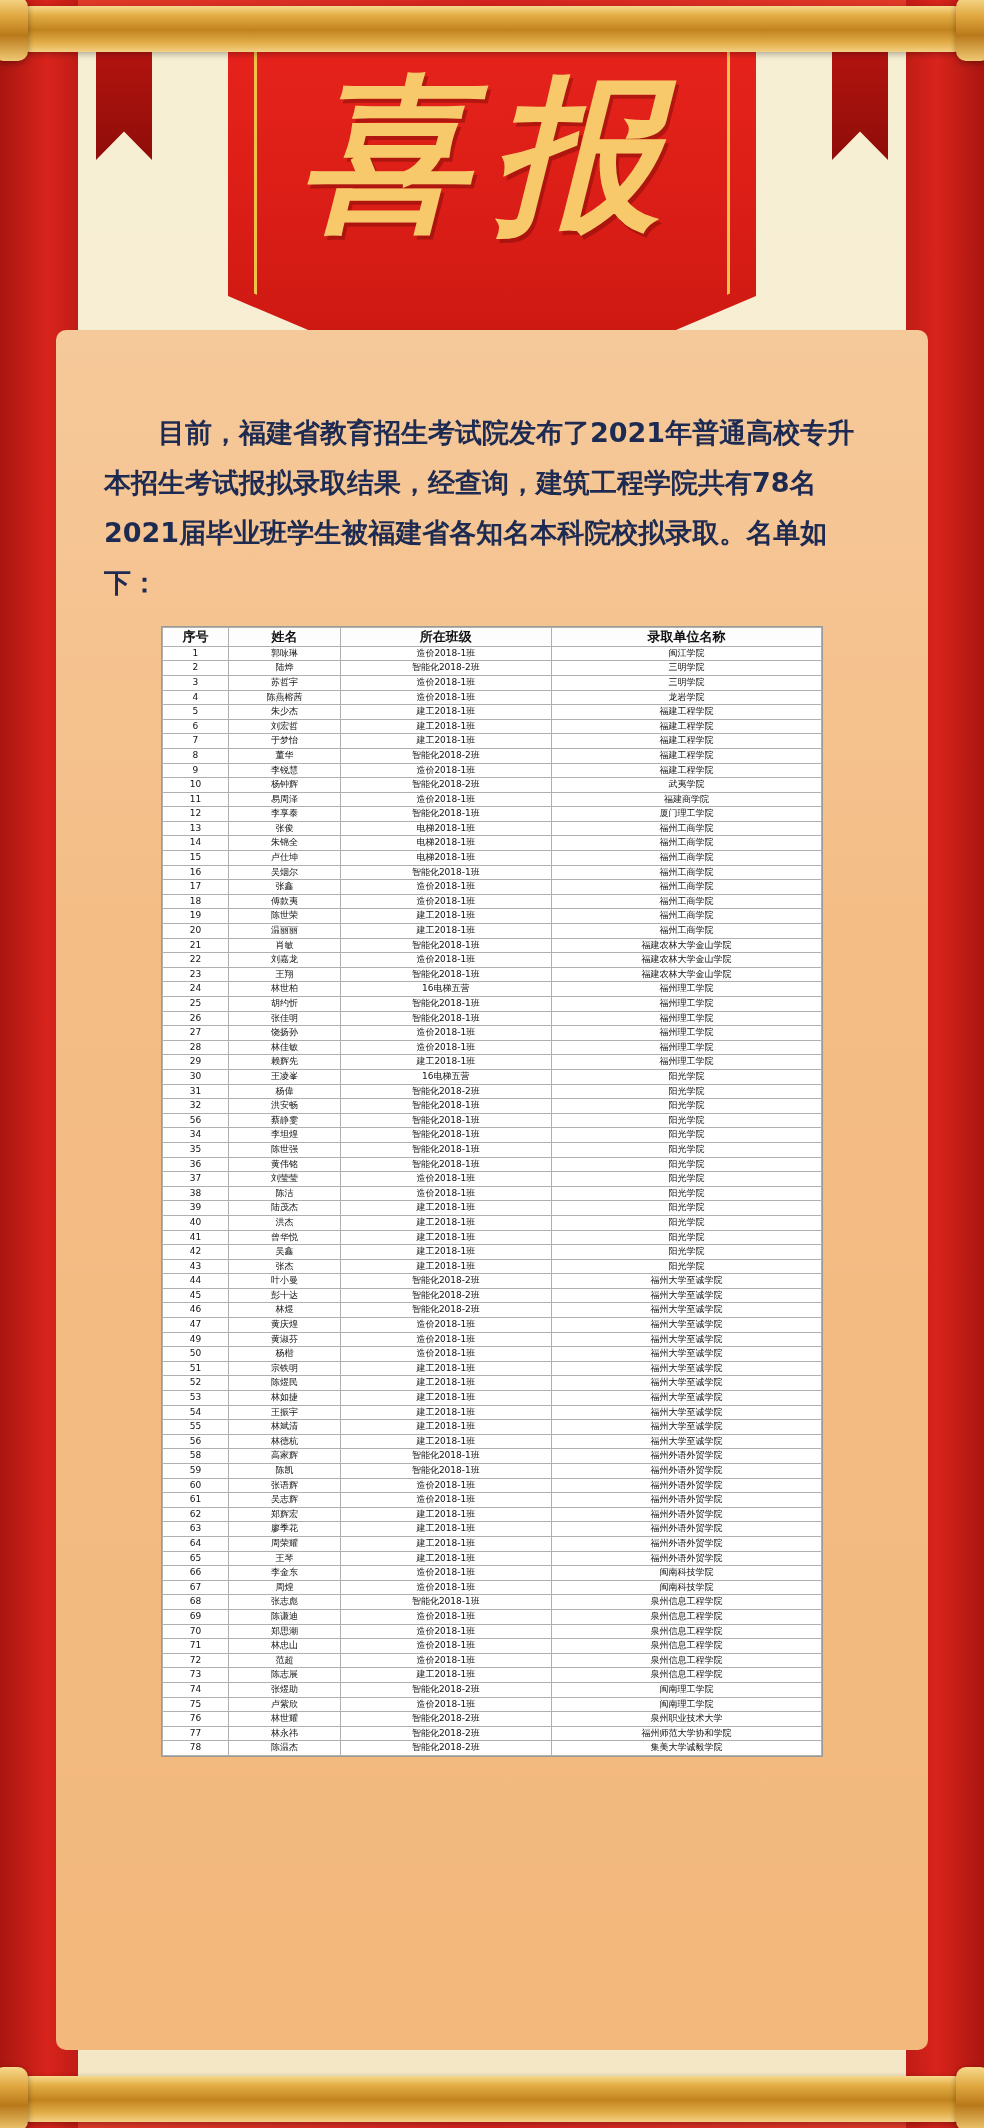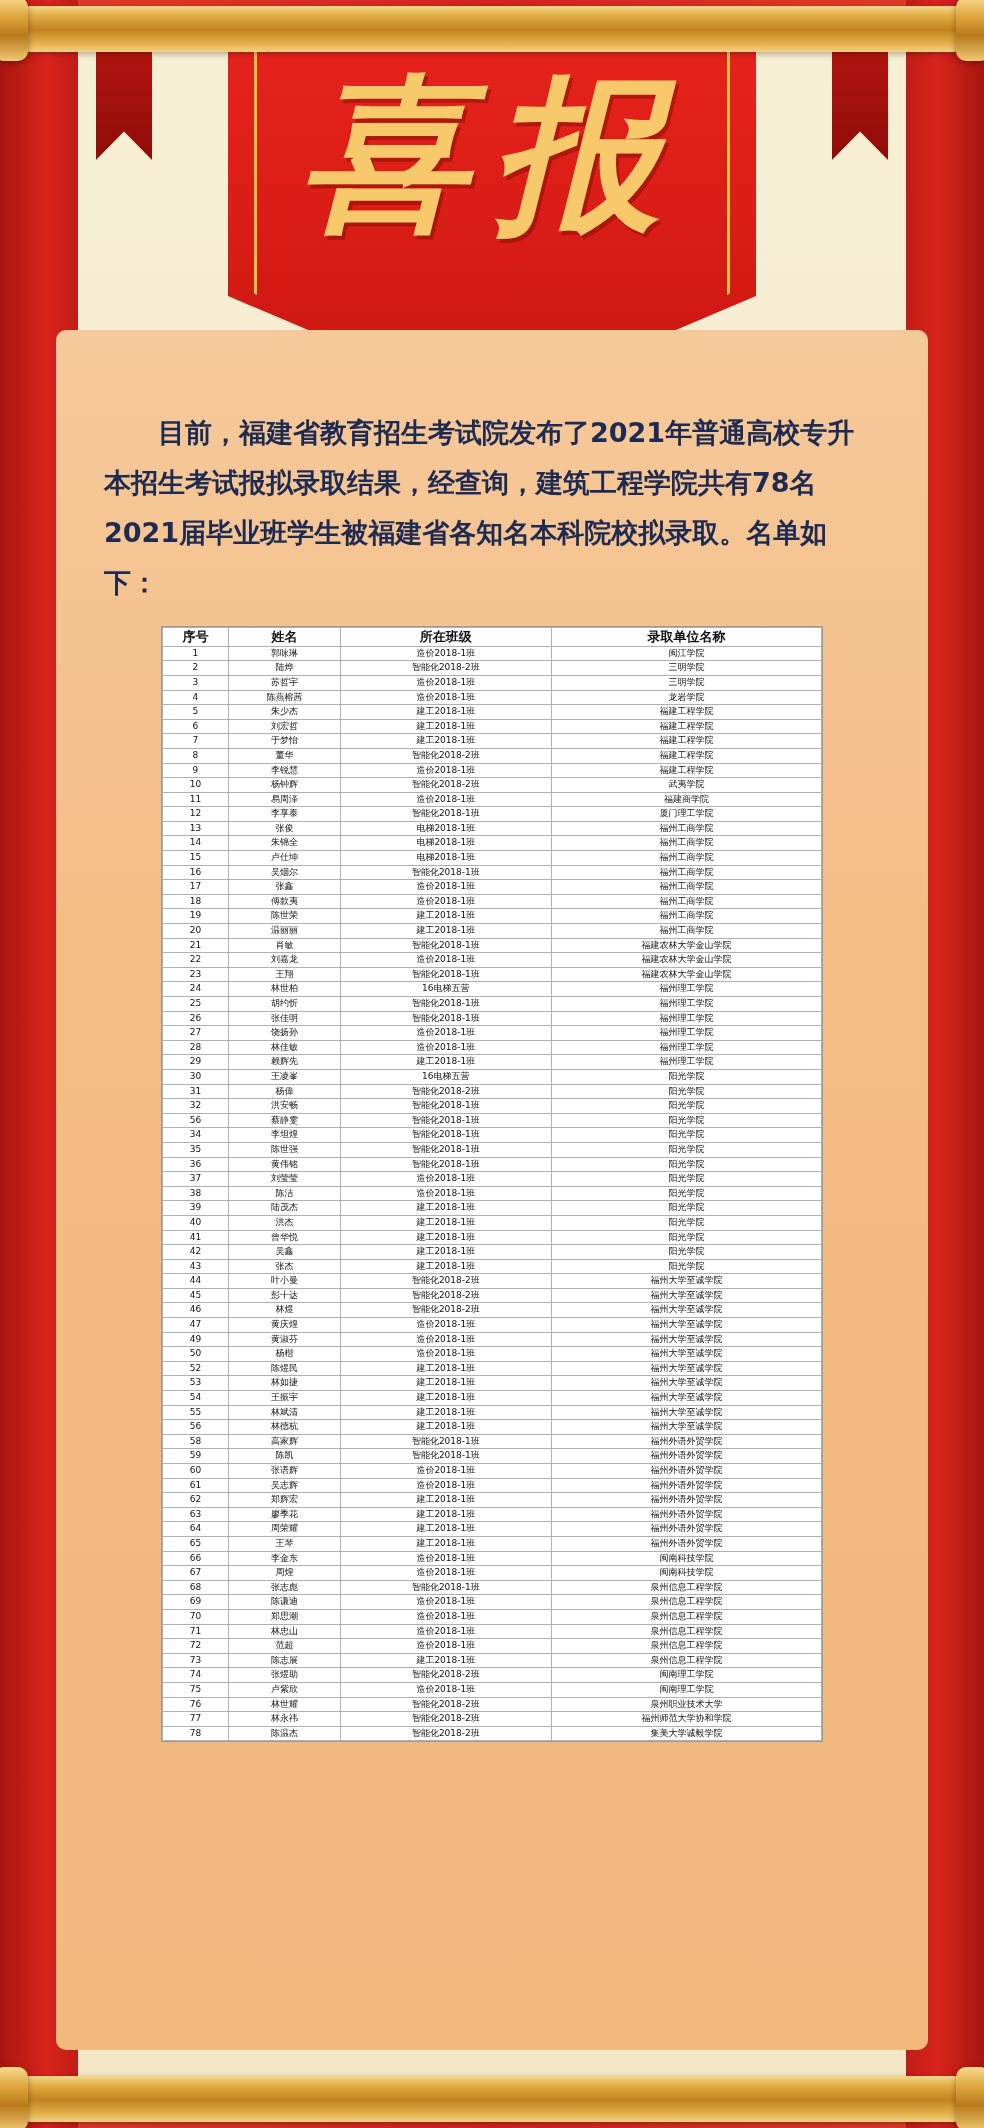--- a/index.html
+++ b/index.html
@@ -510,20 +510,26 @@
             <td>造价2018-1班</td>
             <td>福州大学至诚学院</td>
           </tr>
           <tr>
             <td>50</td>
             <td>杨楷</td>
             <td>造价2018-1班</td>
             <td>福州大学至诚学院</td>
           </tr>
           <tr>
+            <td>51</td>
+            <td>宗铁明</td>
+            <td>建工2018-1班</td>
+            <td>福州大学至诚学院</td>
+          </tr>
+          <tr>
             <td>52</td>
             <td>陈煜民</td>
             <td>建工2018-1班</td>
             <td>福州大学至诚学院</td>
           </tr>
           <tr>
             <td>53</td>
             <td>林如捷</td>
             <td>建工2018-1班</td>
             <td>福州大学至诚学院</td>

